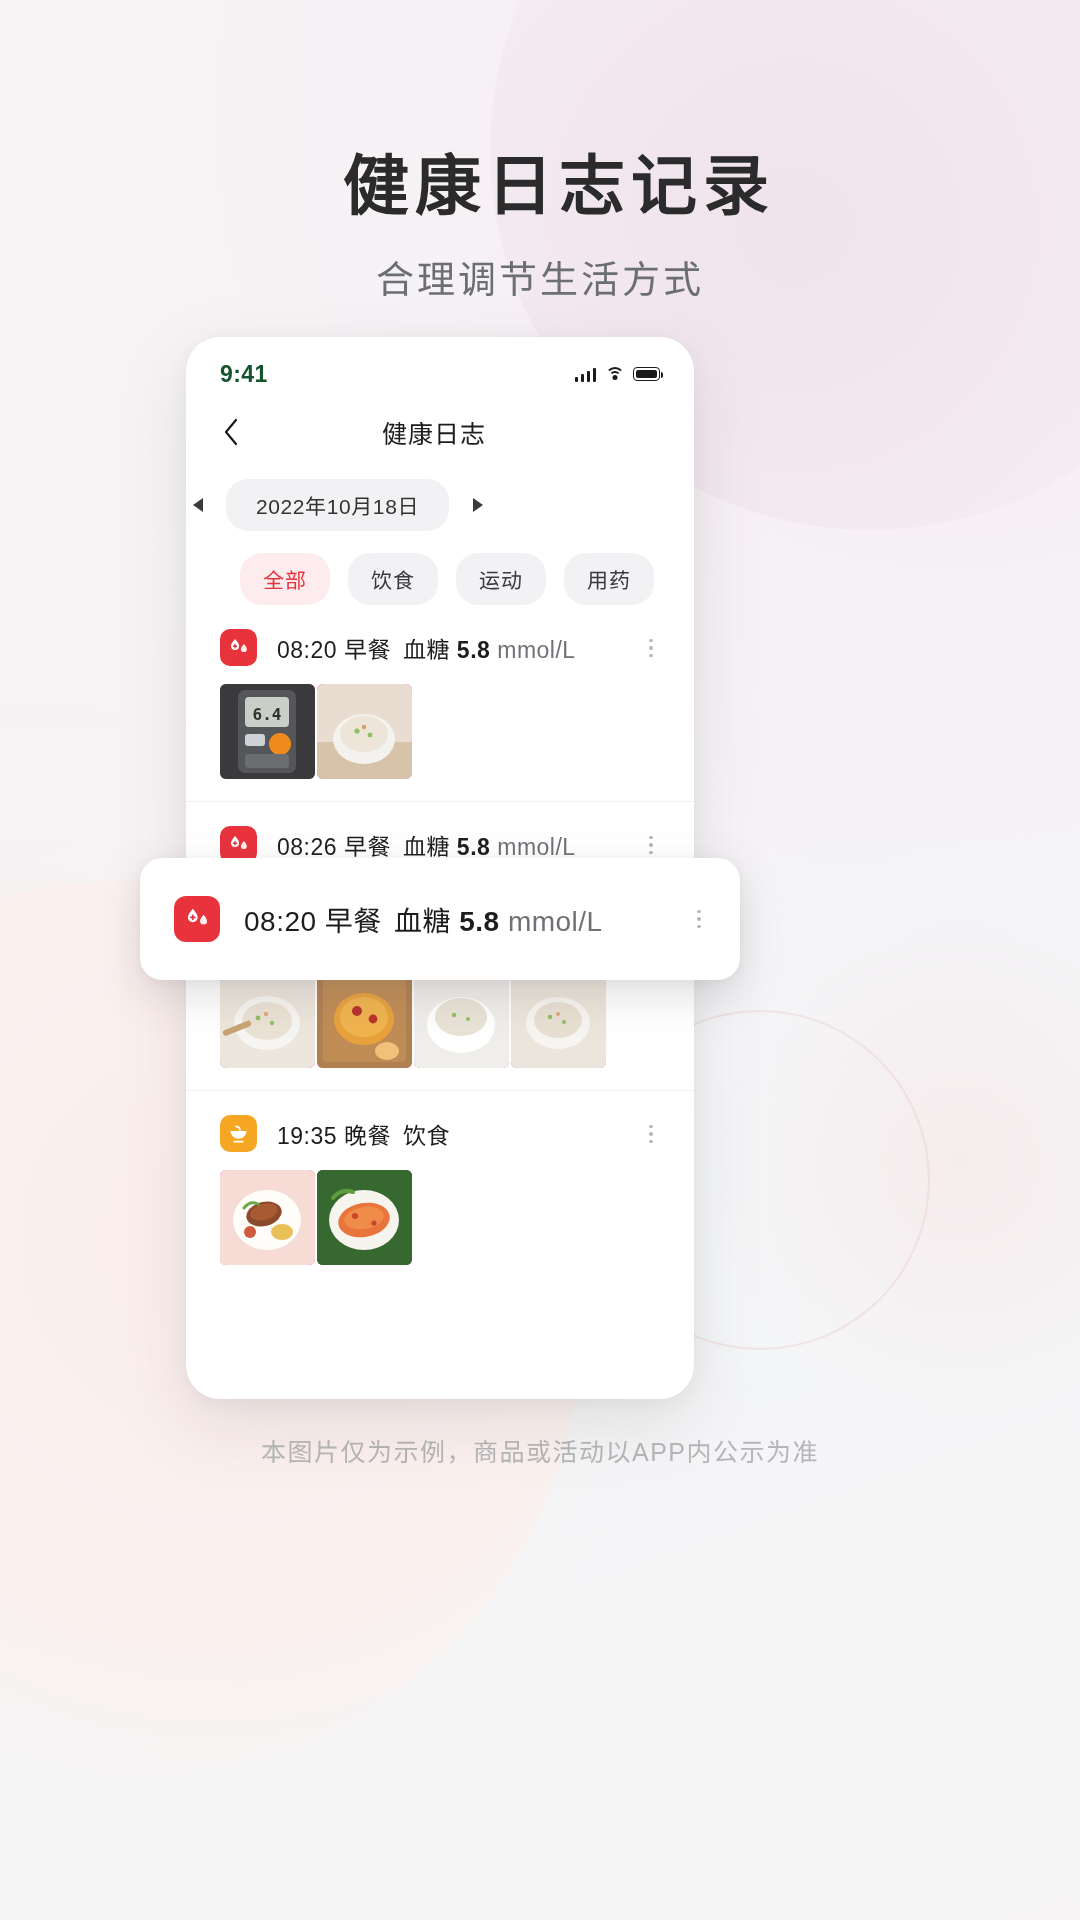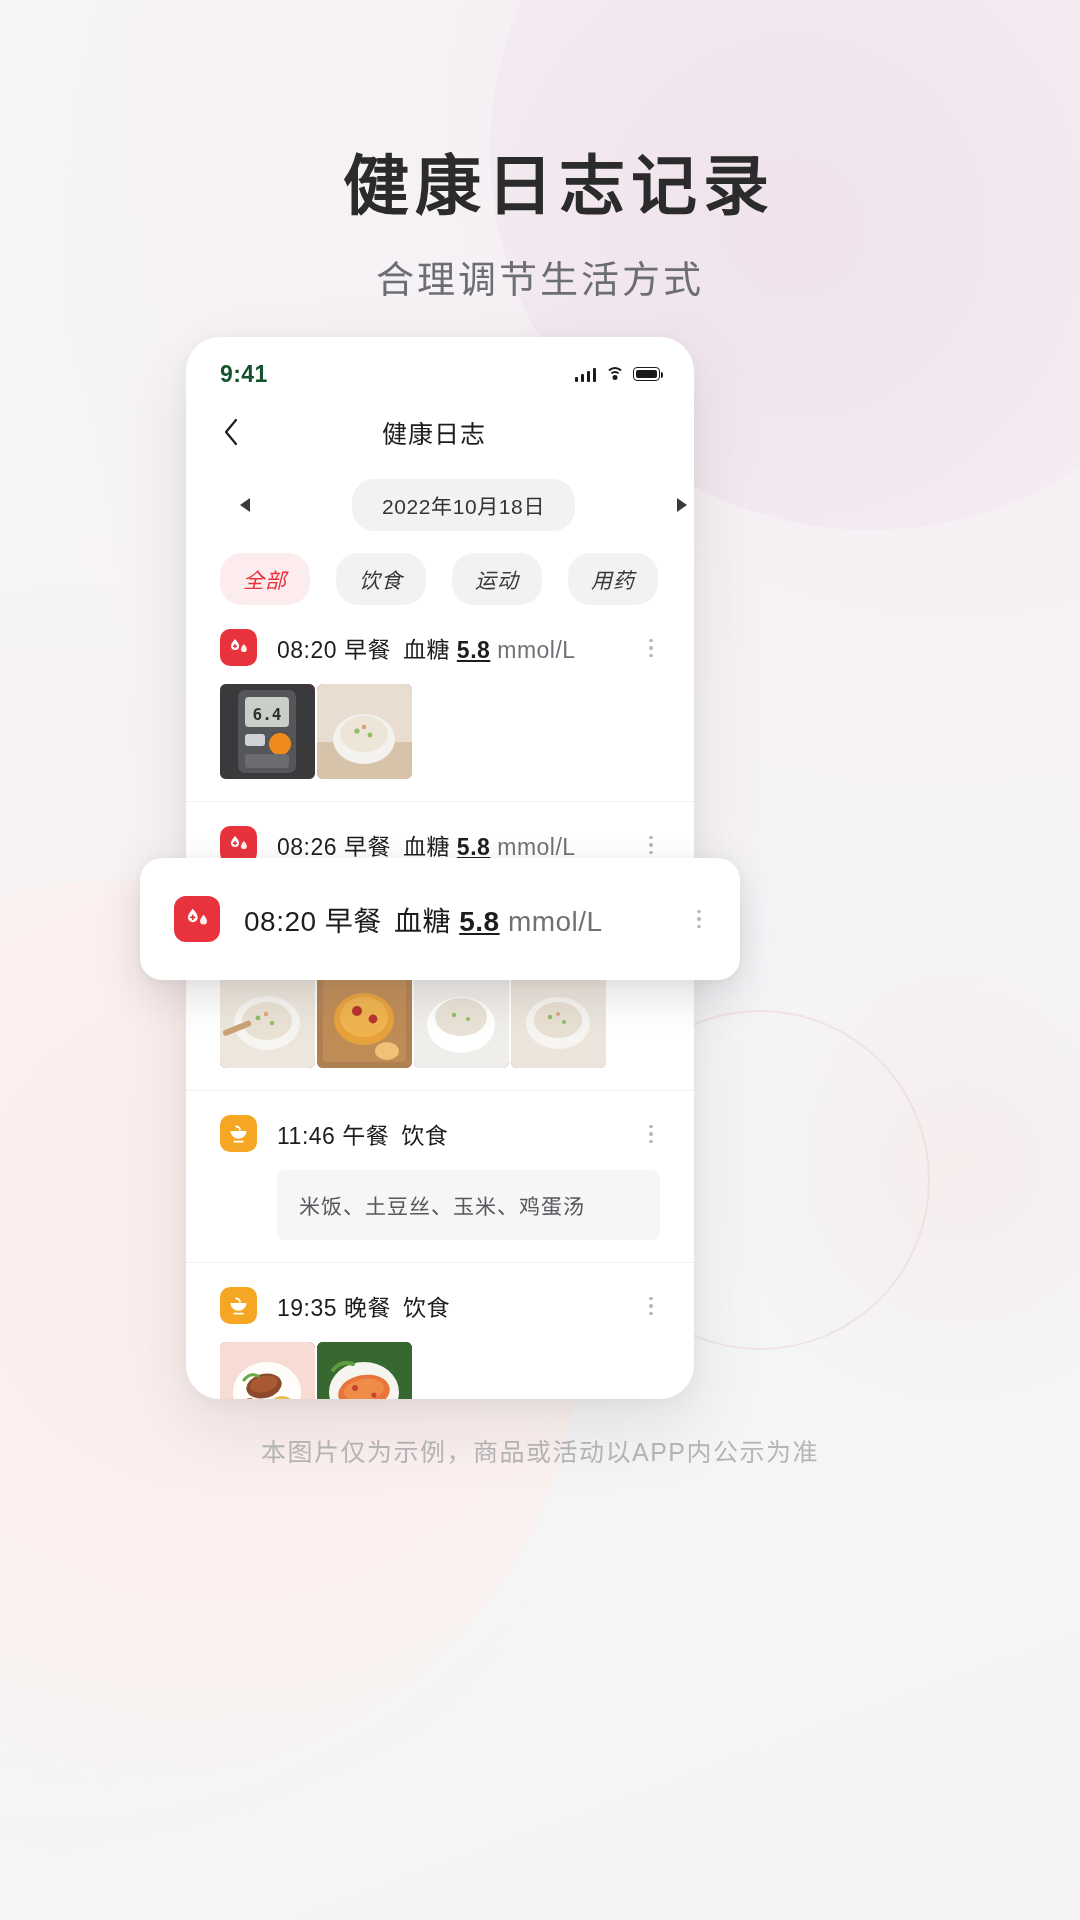--- a/index.html
+++ b/index.html
@@ -75,47 +75,47 @@
 
   
   .navbar{ height:66px; display:flex; align-items:center; padding:0 28px; position:relative;}
   .nav-back{ width:34px; height:34px; display:flex; align-items:center; justify-content:center;
              cursor:pointer;}
   .nav-back svg{ display:block;}
   .nav-title{ position:absolute; left:0; right:12px; text-align:center;
               font-size:25px; font-weight:500; color:#1d1d1f; letter-spacing:1px;}
 
   
-  .dateRow{ display:flex; align-items:center; justify-content:space-between; gap:10px; margin-top:14px;padding-left:47px;}
+  .dateRow{ display:flex; align-items:center; justify-content:flex-start; gap:16px; margin-top:14px;}
   .date-arrow{ width:24px; height:24px; display:flex; align-items:center; justify-content:center;
                cursor:pointer;}
   .date-pill{
     background:#f2f2f4; border-radius:22px; padding:11px 30px;
     font-size:21px; color:#333; letter-spacing:.6px; cursor:pointer;
   }
 
   
-  .chips{ display:flex; gap:26px; padding:22px 34px 0 34px;font-style:italic;}
+  .chips{ display:flex; gap:18px; padding:22px 34px 0 54px;}
   .chip{
     background:#f2f2f4; color:#3a3a3c; border-radius:22px;
     padding:11px 23px; font-size:21px; letter-spacing:1px; cursor:pointer; white-space:nowrap;
   }
   .chip.active{ background:#fdeced; color:#e8323c;}
 
   
   .list{ padding:0 0 10px 0; }
   .entry{ padding:24px 34px 22px 34px; border-bottom:1px solid #f0f0f1; position:relative;}
   .entry:last-child{border-bottom:none;}
   .entry-head{ display:flex; align-items:center; }
   .ico{ width:37px; height:37px; border-radius:10px; flex:0 0 auto;
         display:flex; align-items:center; justify-content:center; margin-right:20px;}
   .ico-blood{ background:#e8323c;}
   .ico-meal{ background:#f5a623;}
   .entry-txt{ font-size:23px; color:#1d1d1f; letter-spacing:.5px; white-space:nowrap;}
-  .entry-txt .strong{ font-weight:700;text-decoration:underline; }
+  .entry-txt .strong{ font-weight:700; }
   .entry-txt .unit{ color:#6e7175; }
   .entry-txt .gap{ display:inline-block; width:12px;}
   .dots{ position:absolute; right:32px; top:30px; width:22px; height:26px;
          display:flex; flex-direction:column; align-items:center; justify-content:center; gap:4px;
          cursor:pointer;}
   .dots i{ width:3.6px; height:3.6px; border-radius:50%; background:#b8b9bc; display:block;}
 
   
   .thumbs{ display:flex; gap:2px; margin-top:18px;}
   .thumb{ width:95px; height:95px; border-radius:6px; overflow:hidden; flex:0 0 auto;
@@ -315,39 +315,20 @@
             <ellipse cx="47" cy="50" rx="32" ry="26" fill="#f7f5f1"></ellipse>
             <ellipse cx="47" cy="47" rx="24" ry="18" fill="#e8e0d2"></ellipse>
             <circle cx="39" cy="44" r="2.3" fill="#8fbf63"></circle>
               <circle cx="53" cy="49" r="2.1" fill="#8fbf63"></circle>
             <circle cx="47" cy="41" r="2" fill="#dca87b"></circle>
           </svg>
         </div>
       </div>
     </div>
 
-    <div class="entry">
-      <div class="entry-head">
-        <span class="ico ico-meal">
-          <svg width="23" height="23" viewBox="0 0 24 24" aria-hidden="true">
-            <path d="M3.5 9.5h17a8.5 8.5 0 0 1-8.5 8 8.5 8.5 0 0 1-8.5-8z" fill="#fff"></path>
-            <path d="M9.5 4.5c2.4.5 4 1.9 4 3.6" stroke="#fff" stroke-width="1.8" stroke-linecap="round" fill="none"></path>
-            <path d="M7.5 20.5h9" stroke="#fff" stroke-width="1.8" stroke-linecap="round"></path>
-          </svg>
-        </span>
-        <span class="entry-txt"><span>11:46</span>
-          <span>午餐</span><span class="gap"></span><span>饮食</span></span>
-      </div>
-      <div class="dots">
-          <i></i>
-          <i></i>
-          <i></i>
-        </div>
-      <div class="note">米饭、土豆丝、玉米、鸡蛋汤</div>
-    </div>
 
     <div class="entry">
       <div class="entry-head">
         <span class="ico ico-meal">
           <svg width="23" height="23" viewBox="0 0 24 24" aria-hidden="true">
             <path d="M3.5 9.5h17a8.5 8.5 0 0 1-8.5 8 8.5 8.5 0 0 1-8.5-8z" fill="#fff"></path>
             <path d="M9.5 4.5c2.4.5 4 1.9 4 3.6" stroke="#fff" stroke-width="1.8" stroke-linecap="round" fill="none"></path>
             <path d="M7.5 20.5h9" stroke="#fff" stroke-width="1.8" stroke-linecap="round"></path>
           </svg>
         </span>

